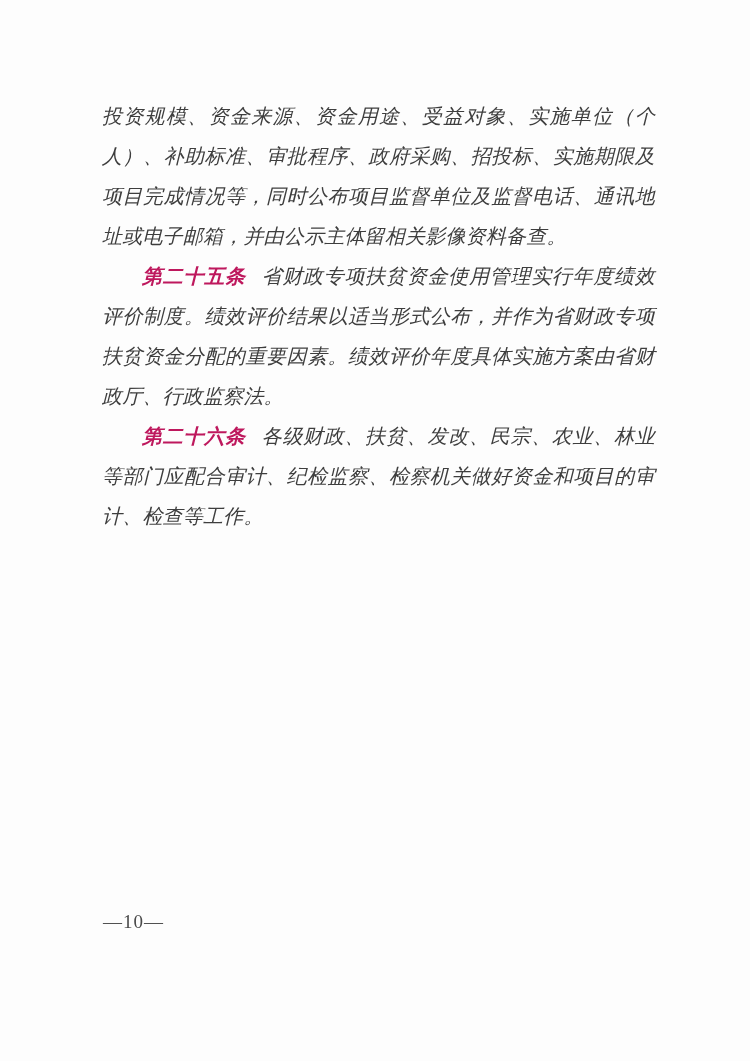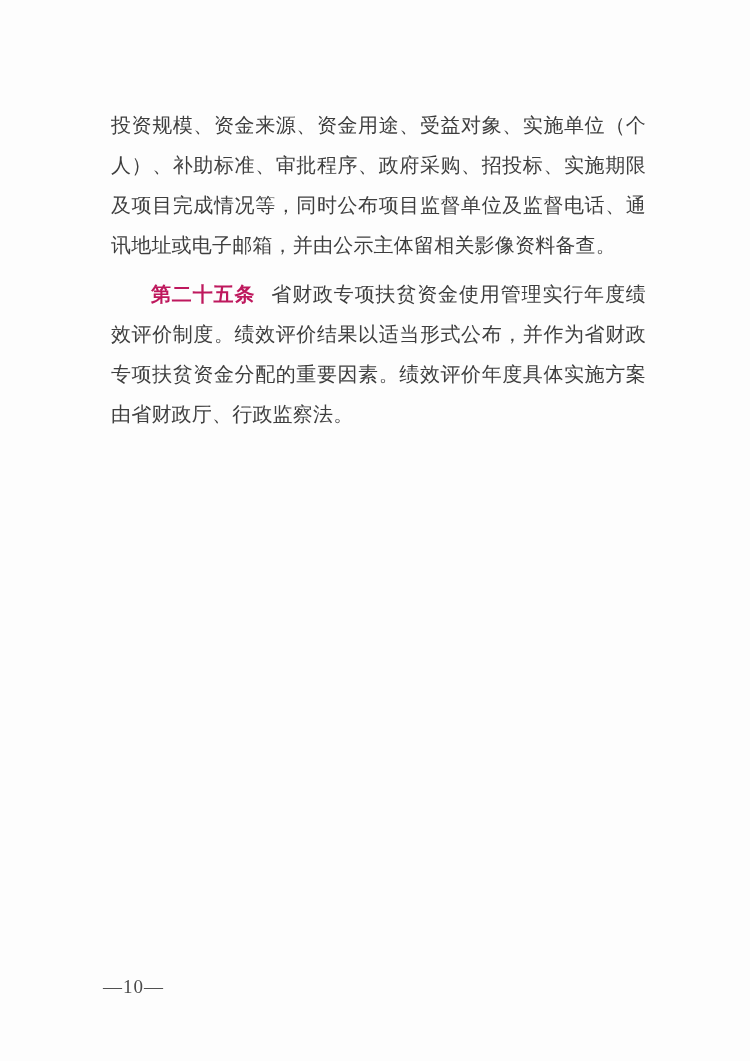--- a/index.html
+++ b/index.html
@@ -19,40 +19,41 @@
     inset: 0;
     background: #fdfdfd;
   }
   .text-block {
     position: absolute;
     left: 102px;
     top: 96px;
     width: 553px;
   }
   .para {
-    margin: 9px;
+    margin: 0;
     font-size: 20px;
     line-height: 40px;
     text-align: justify;
     text-justify: inter-ideograph;
     color: #3e3e3e;
     letter-spacing: 0.2px;
+    font-style: italic;
   }
   .para.indent {
     text-indent: 2em;
   }
   .article-term {
     font-weight: 700;
     color: #be185d;
     margin-right: 0.8em;
   }
   .page-number {
     position: absolute;
     left: 103px;
-    top: 974px;
+    top: 909px;
     font-size: 19px;
     line-height: 26px;
     color: #4a4a4a;
     letter-spacing: 1px;
   }
 </style>
 </head>
 <body>
 
 <div class="page">
@@ -61,19 +62,22 @@
 
     <p class="para">
       <span>投资规模、资金来源、资金用途、受益对象、实施单位（个人）、补助标准、审批程序、政府采购、招投标、实施期限及项目完成情况等，同时公布项目监督单位及监督电话、通讯地址或电子邮箱，并由公示主体留相关影像资料备查。</span>
     </p>
 
 
     <p class="para indent">
       <span class="article-term">第二十五条</span><span>省财政专项扶贫资金使用管理实行年度绩效评价制度。绩效评价结果以适当形式公布，并作为省财政专项扶贫资金分配的重要因素。绩效评价年度具体实施方案由省财政厅、行政监察法。</span>
     </p>
 
+    <p class="para indent">
+      <span class="article-term">第二十六条</span><span>各级财政、扶贫、发改、民宗、农业、林业等部门应配合审计、纪检监察、检察机关做好资金和项目的审计、检查等工作。</span>
+    </p>
 
 
   </div>
 
   <div class="page-number">—10—</div>
 
 </div>
 
 </body></html>

